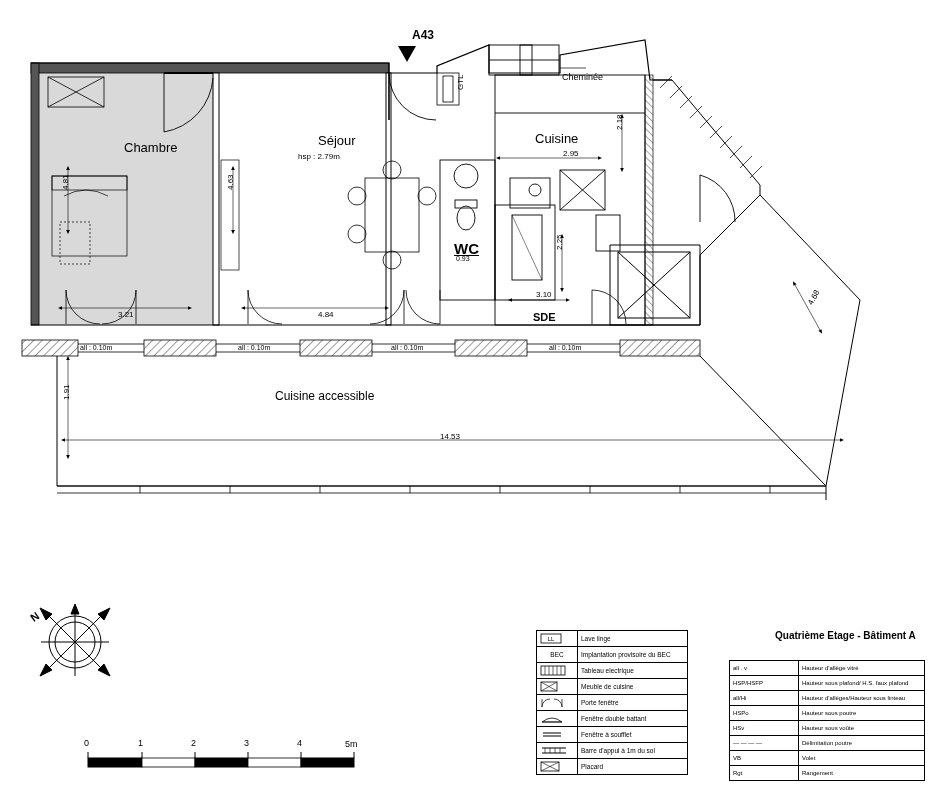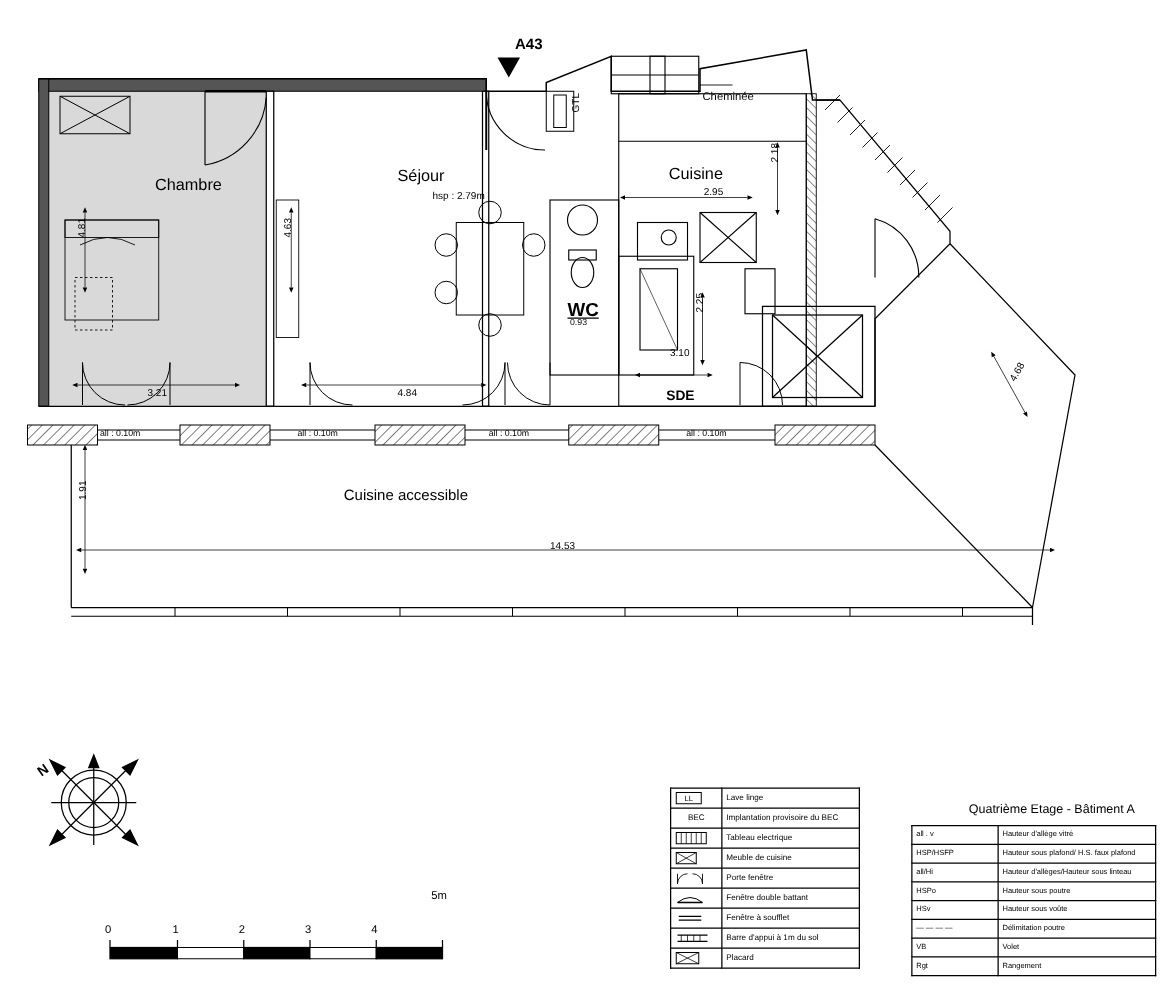--- a/index.html
+++ b/index.html
@@ -11,21 +11,21 @@
   .dim{font-size:8px;}
   .tiny{font-size:7px;}
   .tag{font-size:12px;font-weight:bold;}
   
   .legend{position:absolute;border-collapse:collapse;font-size:6.5px;}
   .legend td{border:1px solid #000;padding:1px 3px;height:13px;vertical-align:middle;}
   .legend .sym{width:34px;text-align:center;}
   .abbr{position:absolute;border-collapse:collapse;font-size:6px;}
   .abbr td{border:1px solid #000;padding:1px 3px;height:12px;vertical-align:middle;}
   .abbr .k{width:62px;}
-  .title-right{position:absolute;font-size:10px;font-weight:normal;margin-top:12px;}
+  .title-right{position:absolute;font-size:10px;font-weight:bold;}
   
   .scale-nums{position:absolute;font-size:9px;}
   svg{display:block;}
 </style>
 </head>
 <body>
 
 <svg class="plan" viewBox="0 0 939 800" width="939" height="800">
   <defs>
     <pattern id="hatch" width="6" height="6" patternUnits="userSpaceOnUse" patternTransform="rotate(45)">
@@ -273,57 +273,57 @@
     <polygon points="110,676 98,670 104,664" fill="#000"></polygon>
     <polygon points="40,608 52,614 46,620" fill="#000"></polygon>
   </g>
 </svg>
 
 <div class="lbl tag" style="left:412px;top:28px;">A43</div>
 
 <div class="lbl room-name" style="left:124px;top:140px;">Chambre</div>
 
 <div class="lbl room-name" style="left:318px;top:133px;">Séjour</div>
-<div class="lbl room-sub" style="left:298px;top:152px;margin-left:48px;">hsp : 2.79m</div>
+<div class="lbl room-sub" style="left:298px;top:152px;">hsp : 2.79m</div>
 
 <div class="lbl room-name" style="left:535px;top:131px;">Cuisine</div>
 
 <div class="lbl" style="left:454px;top:240px;font-size:15px;font-weight:bold;text-decoration:underline;">WC</div>
 <div class="lbl tiny" style="left:456px;top:255px;">0.93</div>
 
 <div class="lbl" style="left:533px;top:311px;font-size:11px;font-weight:bold;">SDE</div>
 
 <div class="lbl" style="left:562px;top:72px;font-size:9px;text-align:center;">Cheminée</div>
 
 <div class="lbl" style="left:275px;top:389px;font-size:12px;">Cuisine accessible</div>
 
 <div class="lbl dim" style="left:118px;top:310px;">3.21</div>
 <div class="lbl dim" style="left:61px;top:190px;transform:rotate(-90deg);transform-origin:left top;">4.81</div>
 <div class="lbl dim" style="left:318px;top:310px;">4.84</div>
 <div class="lbl dim" style="left:226px;top:190px;transform:rotate(-90deg);transform-origin:left top;">4.63</div>
 <div class="lbl dim" style="left:563px;top:149px;text-align:right;">2.95</div>
 <div class="lbl dim" style="left:615px;top:130px;transform:rotate(-90deg);transform-origin:left top;">2.18</div>
 <div class="lbl dim" style="left:555px;top:250px;transform:rotate(-90deg);transform-origin:left top;">2.25</div>
-<div class="lbl dim" style="left:536px;top:278px;">3.10</div>
+<div class="lbl dim" style="left:536px;top:290px;">3.10</div>
 <div class="lbl dim" style="left:440px;top:432px;text-align:center;">14.53</div>
 <div class="lbl dim" style="left:62px;top:400px;transform:rotate(-90deg);transform-origin:left top;">1.91</div>
 <div class="lbl dim" style="left:806px;top:302px;transform:rotate(-60deg);transform-origin:left top;">4.68</div>
 <div class="lbl dim" style="left:456px;top:90px;transform:rotate(-90deg);transform-origin:left top;">GTL</div>
 
 <div class="lbl tiny" style="left:80px;top:344px;">all : 0.10m</div>
 <div class="lbl tiny" style="left:238px;top:344px;">all : 0.10m</div>
 <div class="lbl tiny" style="left:391px;top:344px;">all : 0.10m</div>
 <div class="lbl tiny" style="left:549px;top:344px;">all : 0.10m</div>
 
 <div class="scale-nums" style="left:84px;top:738px;">0</div>
 <div class="scale-nums" style="left:138px;top:738px;">1</div>
 <div class="scale-nums" style="left:191px;top:738px;">2</div>
 <div class="scale-nums" style="left:244px;top:738px;">3</div>
 <div class="scale-nums" style="left:297px;top:738px;">4</div>
-<div class="scale-nums" style="left:345px;top:711px;">5m</div>
+<div class="scale-nums" style="left:345px;top:739px;">5m</div>
 <div class="lbl" style="left:28px;top:614px;font-size:11px;font-weight:bold;transform:rotate(-35deg);transform-origin:left top;">N</div>
 
 <table class="legend" style="left:536px;top:630px;width:152px;">
   <tbody>
     <tr>
       <td class="sym">
         <svg width="22" height="11" viewBox="0 0 22 11">
             <rect x="1" y="1" width="20" height="9" fill="none" stroke="#000" stroke-width="0.8"></rect>
             <text x="11" y="8" font-size="6" text-anchor="middle" font-family="Liberation Sans">LL</text>
           </svg>

